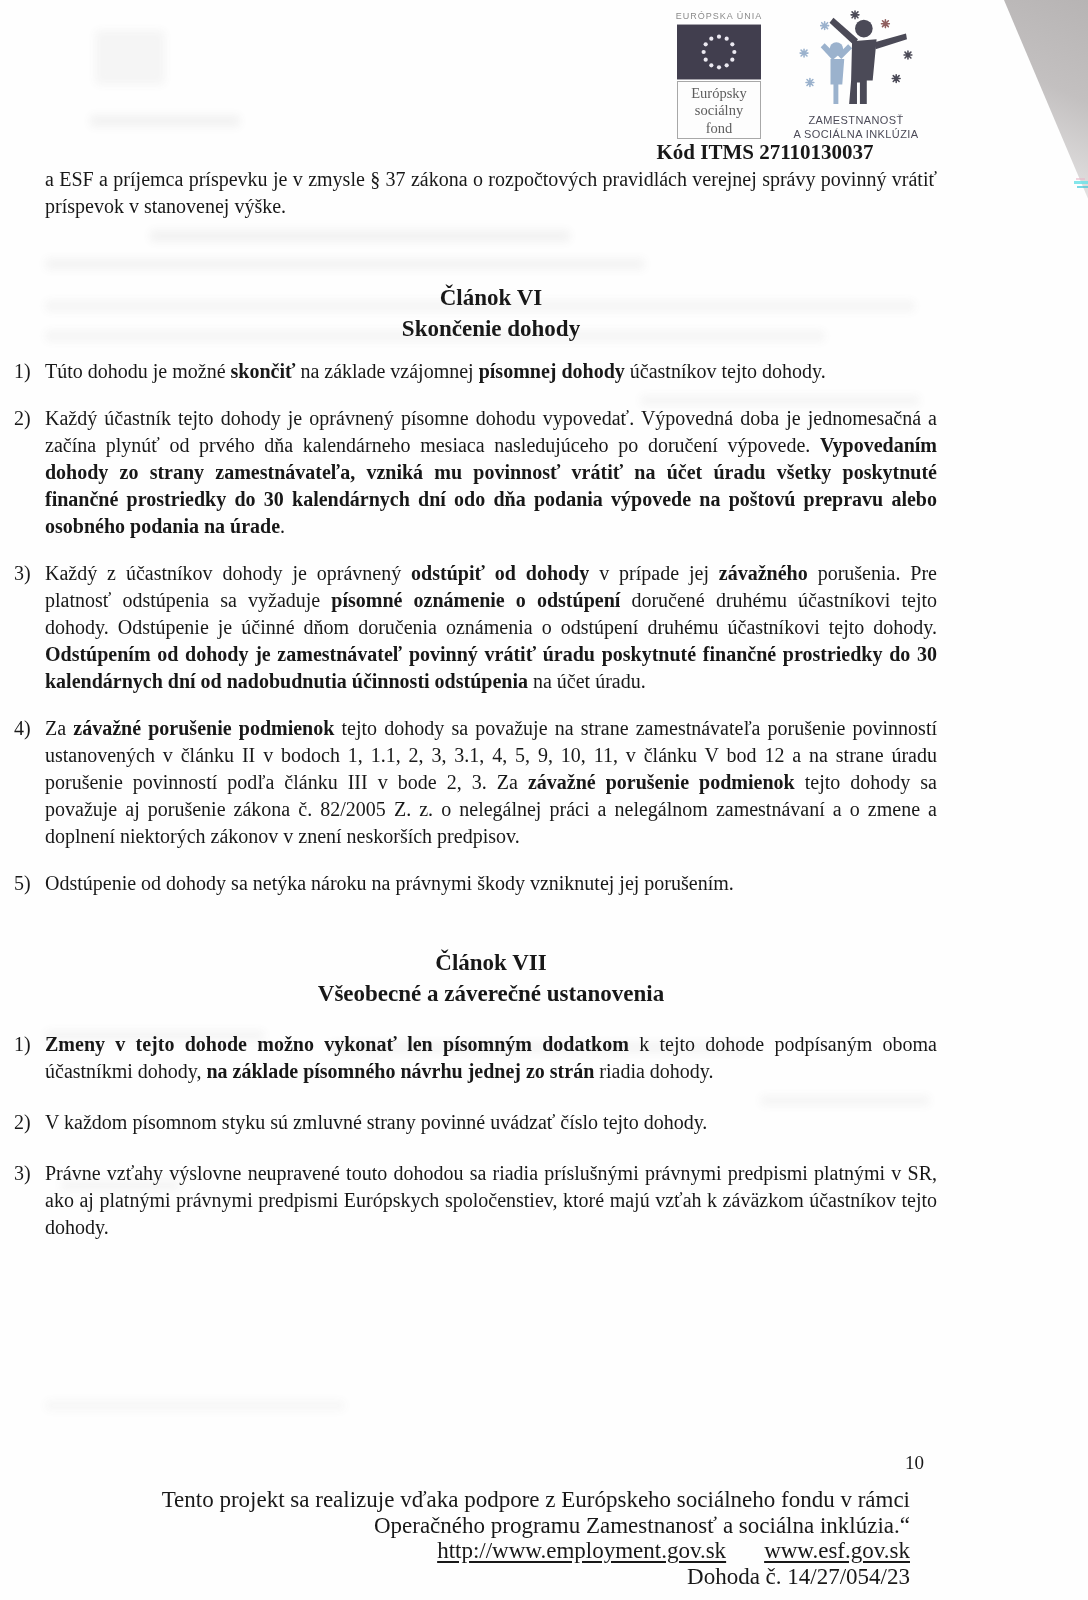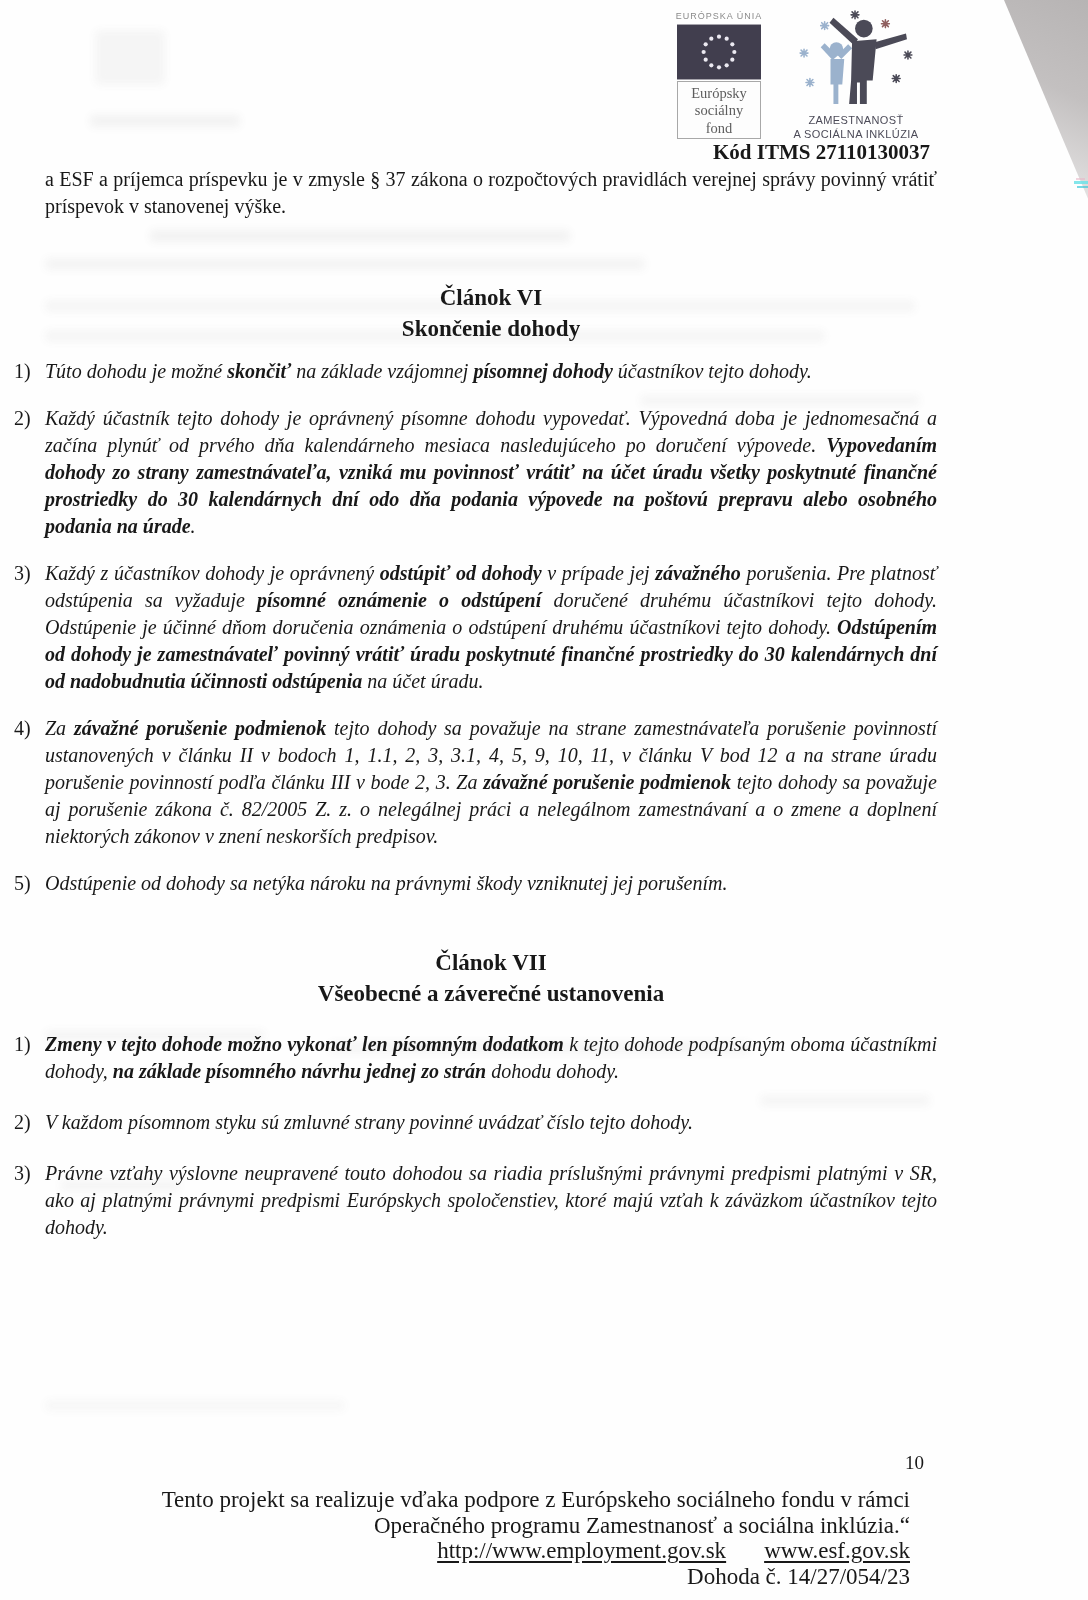--- a/index.html
+++ b/index.html
@@ -43,32 +43,32 @@
   .esf-flag{display:block;margin:0 auto;}
   .esf-box{
     box-sizing:border-box;width:84px;margin:0 auto;border:1px solid #a8a8a8;
     font-size:14.5px;line-height:1.22;color:#5d5d5d;padding:3px 2px 0;background:#fdfdfd;
     white-space:pre-line;
   }
   .zasi-logo{width:128px;text-align:center;}
   .zasi-caption{font-family:"Liberation Sans","DejaVu Sans",sans-serif;font-size:11px;line-height:1.3;color:#4c4b58;letter-spacing:.4px;white-space:pre-line;margin-top:1px;}
 
   
-  .itms{position:absolute;left:600px;top:140px;width:330px;text-align:right;font-weight:bold;font-size:21px;}
+  .itms{position:absolute;left:600px;top:140px;width:330px;text-align:center;font-weight:bold;font-size:21px;}
 
   
   .content{position:absolute;left:45px;top:166px;width:892px;font-size:20px;line-height:27px;}
   .intro{margin:0;text-align:justify;}
   .article-heading{text-align:center;font-weight:bold;font-size:23px;line-height:31px;}
   .ah-6{margin:62px 0 14px;}
   .ah-7{margin:50px 0 22px;}
   .item{display:flex;margin-left:-31px;margin-bottom:20px;}
   .item.a7{margin-bottom:24px;}
   .item .num{flex:0 0 31px;}
-  .item .txt{flex:1;text-align:justify;font-style:italic;}
+  .item .txt{flex:1;text-align:justify;}
   .b{font-weight:bold;}
 
   
   .pagenum{position:absolute;left:905px;top:1452px;font-size:19px;}
   .footer{position:absolute;left:60px;top:1487px;width:850px;text-align:right;font-size:23px;line-height:25.5px;}
   .links{white-space:nowrap;}
   .link{text-decoration:underline;text-underline-offset:3px;color:#181818;cursor:pointer;}
   .linkgap{display:inline-block;width:38px;}
 </style>
 </head>
@@ -196,21 +196,21 @@
       <span class="txt"><span>Odstúpenie od dohody sa netýka nároku na právnymi škody vzniknutej jej porušením.</span></span>
     </div>
 
     <div class="article-heading ah-7">
       <div>Článok VII</div>
       <div>Všeobecné a záverečné ustanovenia</div>
     </div>
 
     <div class="item a7">
       <span class="num">1)</span>
-      <span class="txt"><span class="b">Zmeny v tejto dohode možno vykonať len písomným dodatkom</span><span> k tejto dohode podpísaným oboma účastníkmi dohody, </span><span class="b">na základe písomného návrhu jednej zo strán</span><span> dohodu dohody.</span></span>
+      <span class="txt"><span class="b">Zmeny v tejto dohode možno vykonať len písomným dodatkom</span><span> k tejto dohode podpísaným oboma účastníkmi dohody, </span><span class="b">na základe písomného návrhu jednej zo strán</span><span> riadia dohody.</span></span>
     </div>
     <div class="item a7">
       <span class="num">2)</span>
       <span class="txt"><span>V každom písomnom styku sú zmluvné strany povinné uvádzať číslo tejto dohody.</span></span>
     </div>
     <div class="item a7">
       <span class="num">3)</span>
       <span class="txt"><span>Právne vzťahy výslovne neupravené touto dohodou sa riadia príslušnými právnymi predpismi platnými v SR, ako aj platnými právnymi predpismi Európskych spoločenstiev, ktoré majú vzťah k záväzkom účastníkov tejto dohody.</span></span>
     </div>
   </main>

